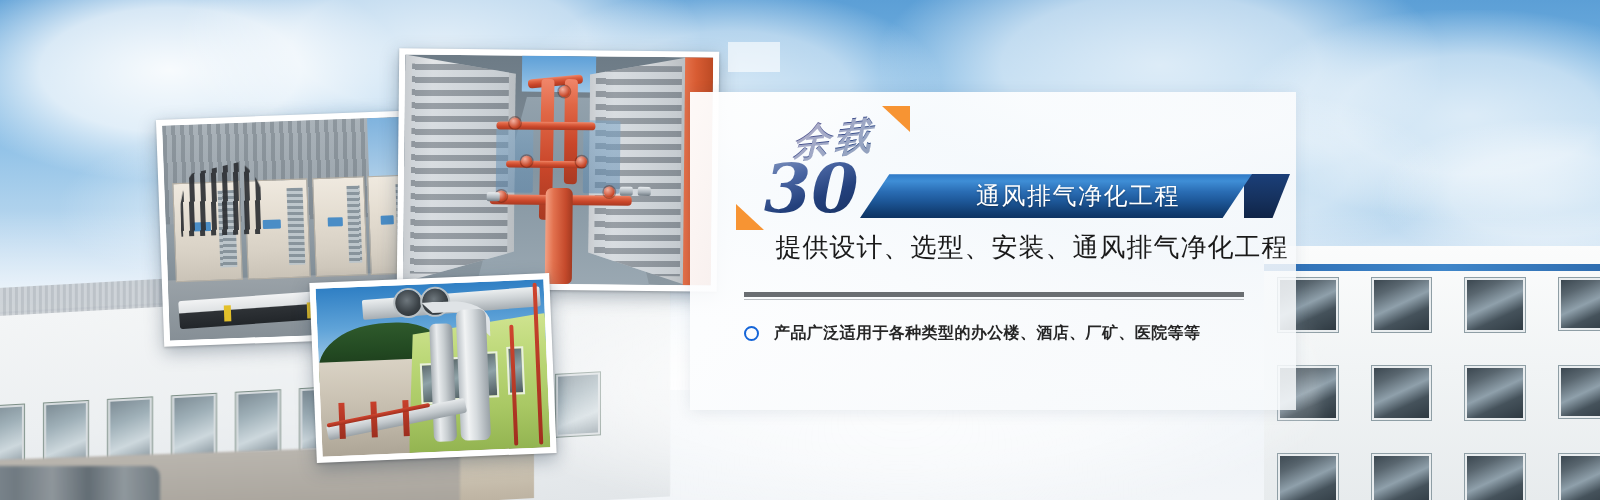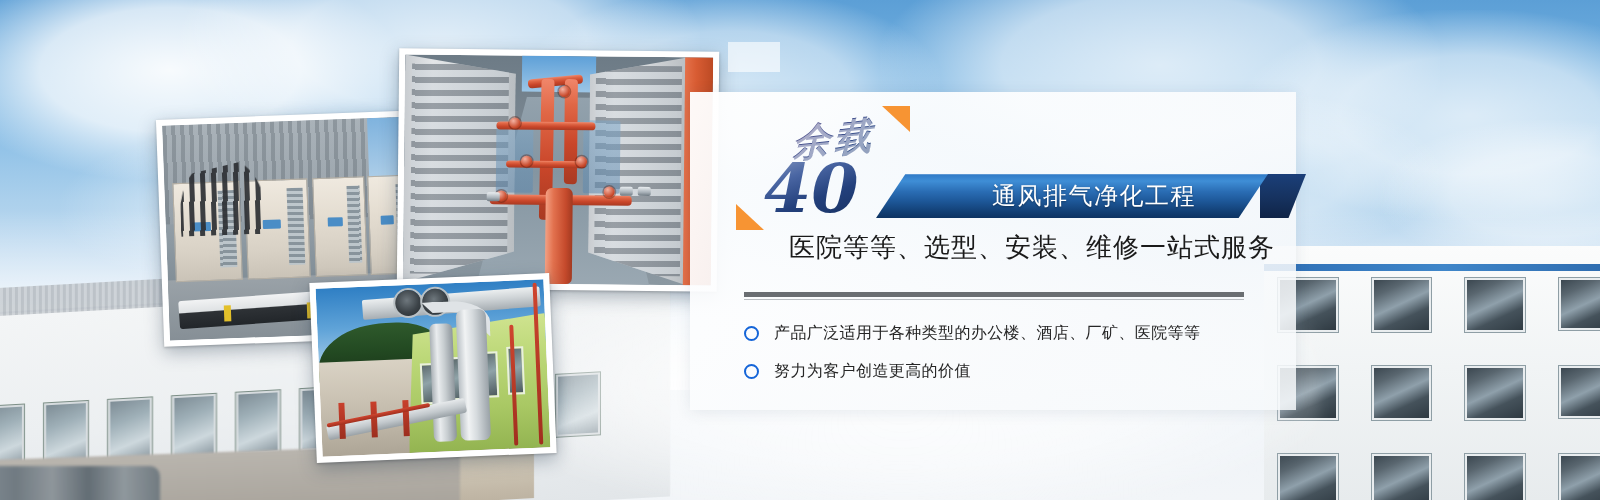--- a/index.html
+++ b/index.html
@@ -335,21 +335,21 @@
 
   
   .headline {
     position:absolute; left:208px; top:14px; width:392px;
     font-family:"DejaVu Sans","Liberation Sans",sans-serif;
     font-size:25px; line-height:1.28; color:#1c1c1c; font-weight:500;
     letter-spacing:.5px;
   }
 
   
-  .ribbon-wrap { position:absolute; left:186px; top:82px; width:430px; height:55px; }
+  .ribbon-wrap { position:absolute; left:170px; top:82px; width:430px; height:55px; }
   .ribbon-tail {
     position:absolute; right:0; top:0; width:46px; height:44px;
     background:linear-gradient(180deg,#1b3f79 0%,#16325f 55%,#0f2447 100%);
     clip-path:polygon(0 0,100% 0,62% 100%,0 100%);
   }
   .ribbon {
     position:absolute; left:0; top:0; width:392px; height:44px;
     background:linear-gradient(180deg,#2f79c6 0%,#3f8ed6 16%,#2a6db4 40%,#1d5798 62%,#123f74 86%,#0d3362 100%);
     clip-path:polygon(7.5% 0,100% 0,92.5% 100%,0 100%);
     box-shadow:inset 0 1px 0 rgba(255,255,255,.22);
@@ -376,21 +376,21 @@
     font-size:11.5px; color:#8d9196; letter-spacing:.9px;
     text-align:center;
   }
 
   
   .divider { position:absolute; left:54px; top:200px; width:500px; height:8px; }
   .divider .thick { position:absolute; left:0; top:0; width:100%; height:5px; background:#6a6e72; }
   .divider .thin  { position:absolute; left:0; top:7px; width:100%; height:1px; background:#b9bdc1; }
 
   
-  .bullets { position:absolute; left:54px; top:222px; width:540px; }
+  .bullets { position:absolute; left:54px; top:222px; width:540px;font-weight:bold; }
   .bullet { display:flex; align-items:center; height:38px; }
   .bullet .ring {
     flex:0 0 auto; width:15px; height:15px; border-radius:50%;
     border:2.6px solid #1565d8; margin-right:15px;
   }
   .bullet .btxt {
     font-family:"DejaVu Sans","Liberation Sans",sans-serif;
     font-size:16px; color:#262626; letter-spacing:.4px;
   }
 </style>
@@ -533,42 +533,38 @@
   </div>
 
   <div class="deco-square"></div>
 
   <div id="info-panel">
 
     <div class="years-logo">
       <div class="bracket bracket-tr"></div>
       <div class="bracket bracket-bl"></div>
       <div class="years-cn">余载</div>
-      <div class="years-num">40</div>
+      <div class="years-num">30</div>
     </div>
 
 
     <div class="ribbon-wrap">
       <div class="ribbon-tail"></div>
       <div class="ribbon"></div>
       <div class="ribbon-text">通风排气净化工程</div>
     </div>
 
-    <div class="services">医院等等、选型、安装、维修一站式服务</div>
+    <div class="services">提供设计、选型、安装、通风排气净化工程</div>
 
     <div class="divider">
       <div class="thick"></div>
         <div class="thin"></div>
     </div>
 
     <div class="bullets">
       <div class="bullet">
         <span class="ring"></span>
         <span class="btxt">产品广泛适用于各种类型的办公楼、酒店、厂矿、医院等等</span>
       </div>
-      <div class="bullet">
-        <span class="ring"></span>
-        <span class="btxt">努力为客户创造更高的价值</span>
-      </div>
     </div>
 
   </div>
 </div>
 
 </body></html>

